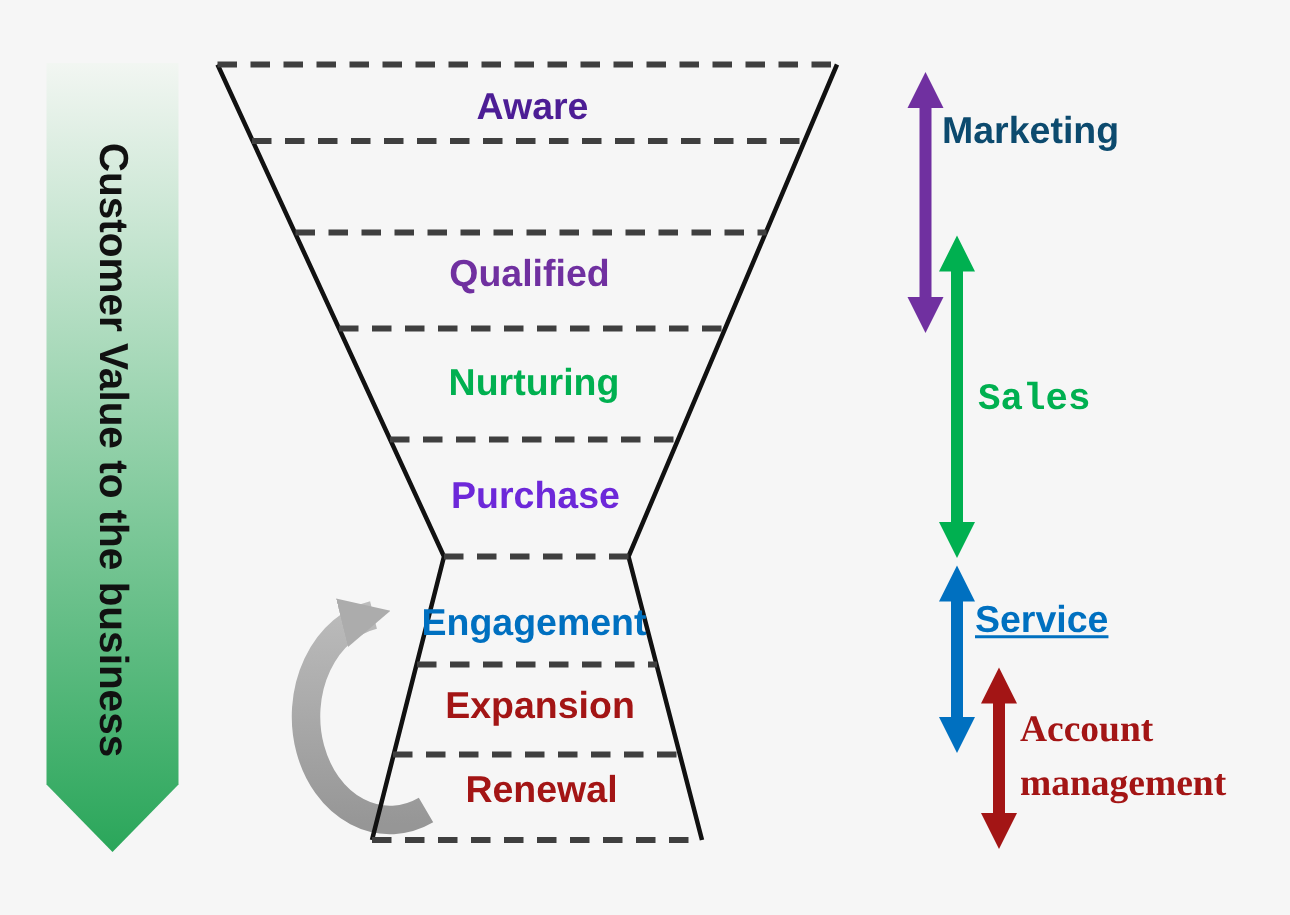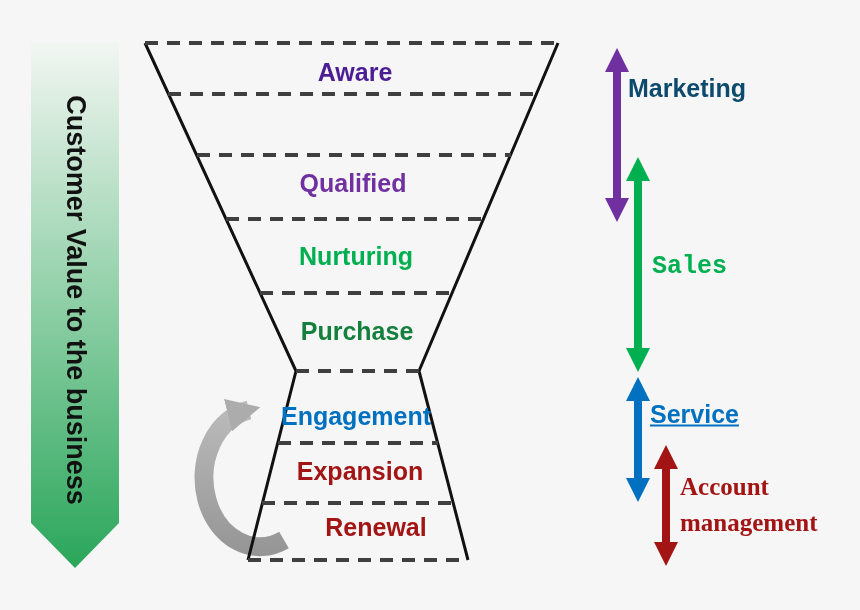--- a/index.html
+++ b/index.html
@@ -77,24 +77,24 @@
     <polygon points="638,157 650,181 642,181 642,348 650,348 638,372 626,348 634,348 634,181 626,181" fill="#00b050"></polygon>
     <polygon points="638,377 650,401 642,401 642,478 650,478 638,502 626,478 634,478 634,401 626,401" fill="#0070c0"></polygon>
     <polygon points="666,445 678,469 670,469 670,542 678,542 666,566 654,542 662,542 662,469 654,469" fill="#a31515"></polygon>
   </svg>
 
   <div class="value-label" style="color: rgb(17, 17, 17);">Customer Value to the business</div>
 
   <div class="stage-label s0" style="color: #4c1d95;">Aware</div>
   <div class="stage-label s2" style="color: rgb(112, 48, 160);">Qualified</div>
   <div class="stage-label s3" style="color: rgb(0, 176, 80);">Nurturing</div>
-  <div class="stage-label s4" style="color: #15803d;">Purchase</div>
+  <div class="stage-label s4" style="color: #6d28d9;">Purchase</div>
   <div class="stage-label s5" style="color: rgb(0, 112, 192);">Engagement</div>
   <div class="stage-label s6" style="color: rgb(163, 21, 21);">Expansion</div>
-  <div class="stage-label s7" style="color: rgb(163, 21, 21); margin-left: 15px;">Renewal</div>
+  <div class="stage-label s7" style="color: rgb(163, 21, 21);">Renewal</div>
 
   <div class="side-label marketing" style="color: #0c4a6e;">Marketing</div>
   <div class="side-label sales" style="color: rgb(0, 176, 80); font-family: Liberation Mono, monospace;">Sales</div>
   <div class="side-label service" style="color: rgb(0, 112, 192); text-decoration: underline;">Service</div>
   <div class="side-label account" style="color: rgb(163, 21, 21); font-family: Liberation Serif, serif;">
     <div>Account</div>
     <div>management</div>
   </div>
 
 </div>

